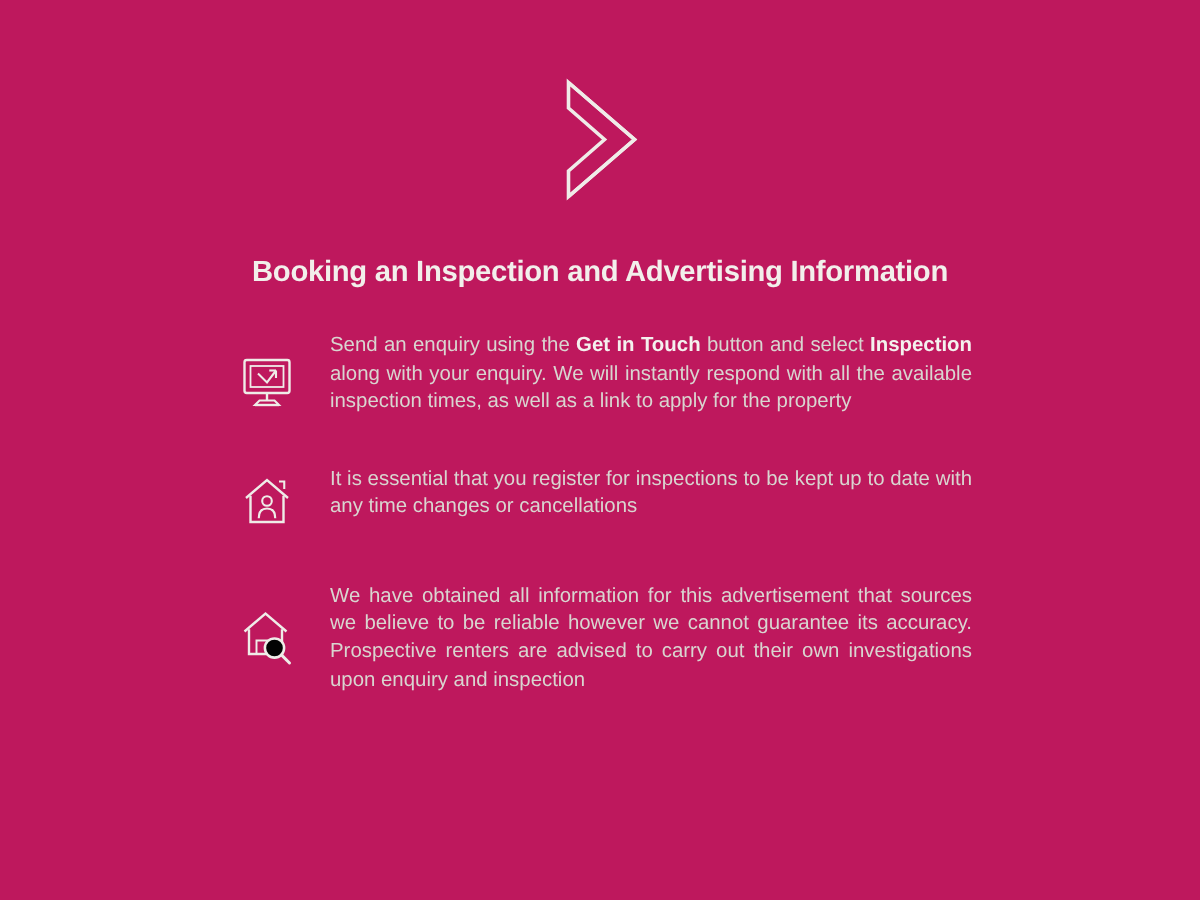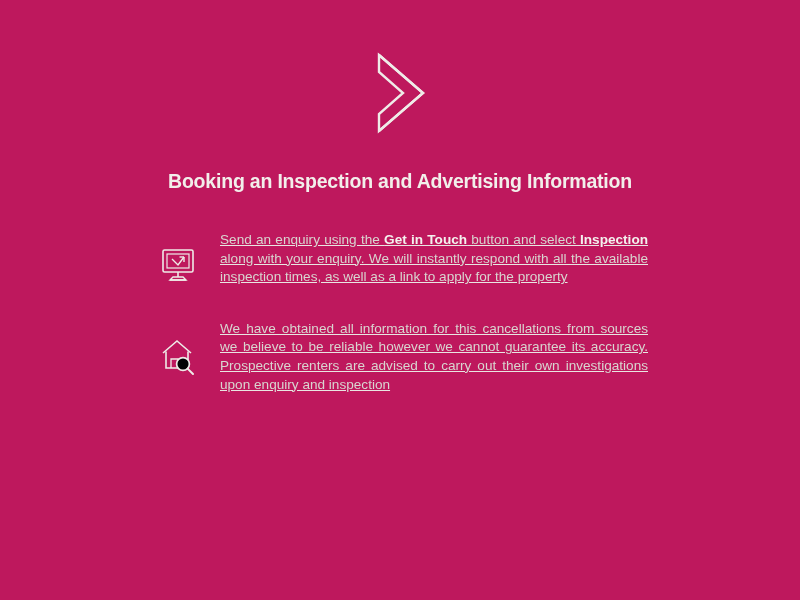--- a/index.html
+++ b/index.html
@@ -43,24 +43,23 @@
     width: 560px;
     font-size: 19.5px;
     font-weight: bold;
     letter-spacing: -0.2px;
     color: #f2efeb;
   }
 
   
   .rows {
     position: absolute;
-    top: 228px;
+    top: 218px;
     left: 158px;
     width: 490px;
-    text-decoration: underline;
   }
   .row {
     display: flex;
     align-items: flex-start;
   }
   .row + .row {
     margin-top: 30px;
   }
   .row-icon {
     flex: 0 0 62px;
@@ -118,28 +117,40 @@
           <path d="M26 11 L26 16" stroke="#efece8" stroke-width="1.4"></path>
           <path d="M26 11 L21.5 11" stroke="#efece8" stroke-width="1.4"></path>
           <path d="M20 26 L20 31" stroke="#efece8" stroke-width="1.6"></path>
           <path d="M12 34 L28 34" stroke="#efece8" stroke-width="1.6"></path>
           <path d="M15 31 L25 31 L28 34 L12 34 Z" stroke="#efece8" stroke-width="1.4" fill="none"></path>
         </svg>
       </div>
       <div class="row-text"><span>Send an enquiry using the </span><b>Get in Touch</b><span> button and select </span><b>Inspection</b><span> along with your enquiry. We will instantly respond with all the available inspection times, as well as a link to apply for the property</span></div>
     </div>
 
+    <div class="row row-2">
+      <div class="row-icon">
+        <svg width="40" height="40" viewBox="0 0 40 40" fill="none" xmlns="http://www.w3.org/2000/svg">
+          <path d="M6 17 L20 5 L34 17" stroke="#efece8" stroke-width="1.6" fill="none"></path>
+          <path d="M9 15.5 L9 33 L31 33 L31 15.5" stroke="#efece8" stroke-width="1.6" fill="none"></path>
+          <circle cx="20" cy="19" r="3.2" stroke="#efece8" stroke-width="1.4"></circle>
+          <path d="M14.5 30.5 C14.5 25.8 17 24 20 24 C23 24 25.5 25.8 25.5 30.5" stroke="#efece8" stroke-width="1.4" fill="none"></path>
+          <path d="M28 6 L31.5 6 L31.5 11" stroke="#efece8" stroke-width="1.4" fill="none"></path>
+        </svg>
+      </div>
+      <div class="row-text">It is essential that you register for inspections to be kept up to date with any time changes or cancellations</div>
+    </div>
 
     <div class="row row-3">
       <div class="row-icon">
         <svg width="44" height="40" viewBox="0 0 44 40" fill="none" xmlns="http://www.w3.org/2000/svg">
           <path d="M5 16 L19 4 L33 16" stroke="#efece8" stroke-width="1.6" fill="none"></path>
           <path d="M8 14.5 L8 31 L30 31 L30 14.5" stroke="#efece8" stroke-width="1.6" fill="none"></path>
           <path d="M13 31 L13 22 L20 22 L20 31" stroke="#efece8" stroke-width="1.3" fill="none"></path>
           <circle cx="25" cy="27" r="6.4" stroke="#efece8" stroke-width="1.7" fill="#030303"></circle>
           <path d="M29.6 31.6 L35 37" stroke="#efece8" stroke-width="2" stroke-linecap="round"></path>
         </svg>
       </div>
-      <div class="row-text">We have obtained all information for this cancellations from sources we believe to be reliable however we cannot guarantee its accuracy. Prospective renters are advised to carry out their own investigations upon enquiry and inspection</div>
+      <div class="row-text">We have obtained all information for this advertisement that sources we believe to be reliable however we cannot guarantee its accuracy. Prospective renters are advised to carry out their own investigations upon enquiry and inspection</div>
     </div>
 
   </div>
 </div>
 
 </body></html>

